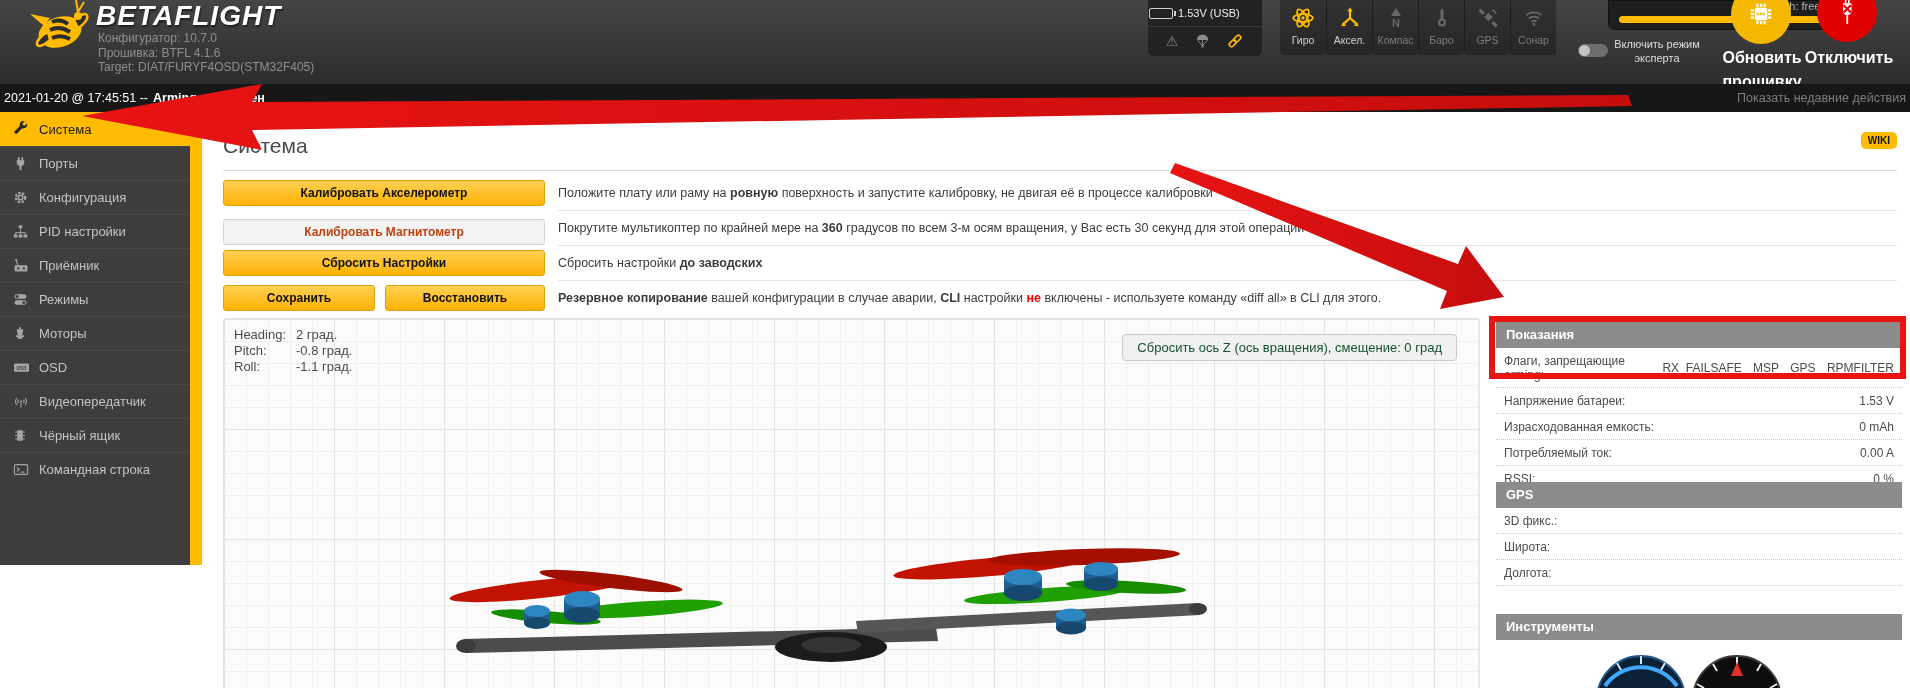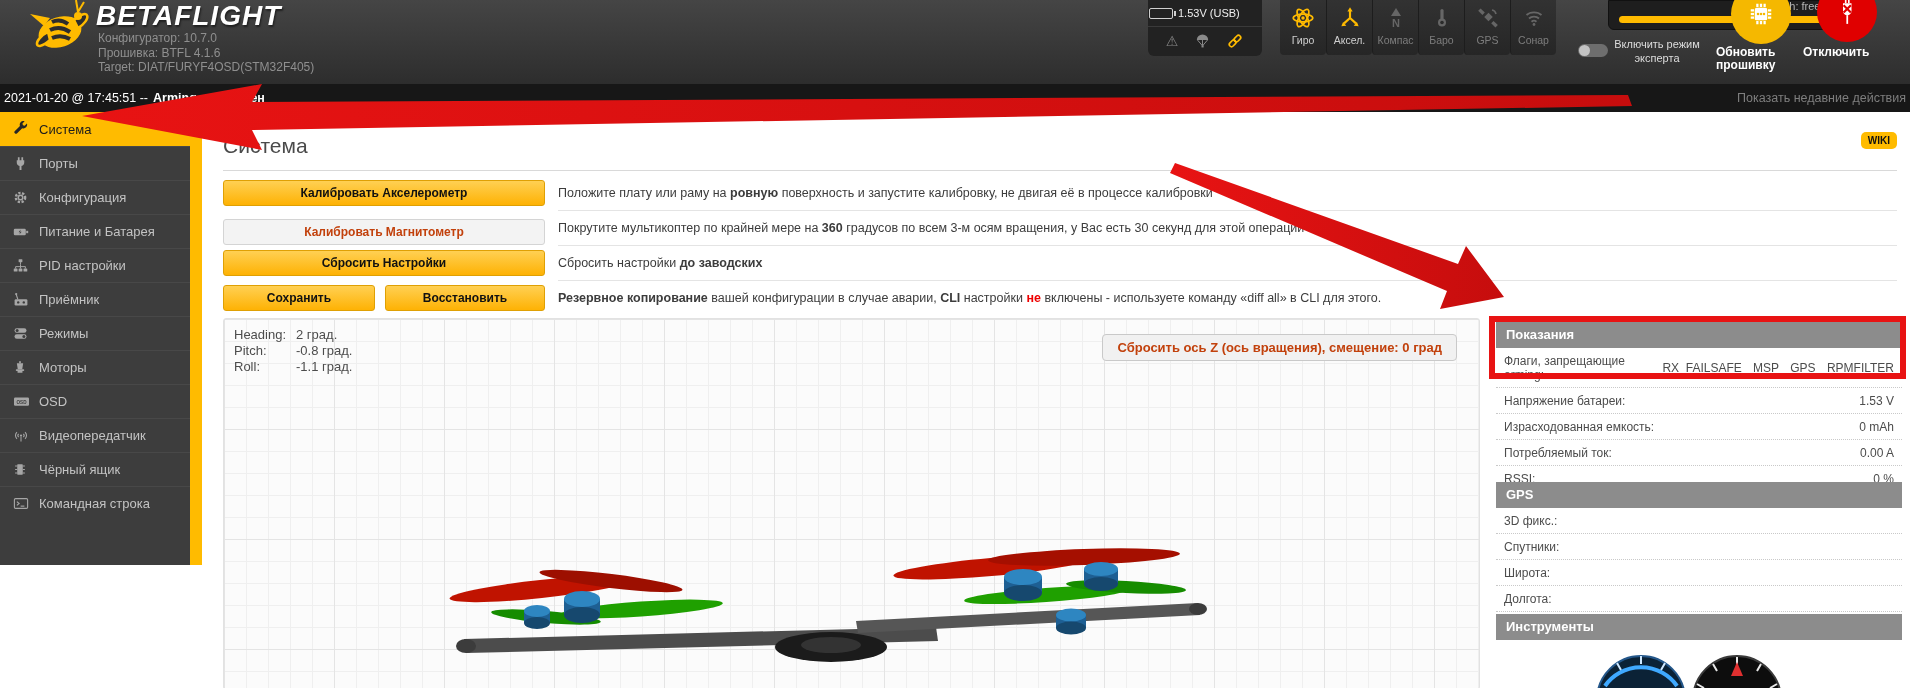--- a/index.html
+++ b/index.html
@@ -36,22 +36,22 @@
   .dataflash-bar { height:7px; background:#ffbb00; border-radius:4px; margin-top:4px; }
   .toggle-wrap { position:absolute; left:1578px; top:44px; width:30px; height:13px;
     background:#6e6e6e; border-radius:7px; }
   .toggle-knob { position:absolute; left:1px; top:1px; width:11px; height:11px; background:#c4c4c4; border-radius:50%; }
   .toggle-label { position:absolute; left:1607px; top:38px; width:100px; font-size:11px;
     color:#ddd; text-align:center; line-height:13.5px; }
   .circ-btn { position:absolute; width:60px; height:60px; border-radius:50%;
     display:flex; align-items:center; justify-content:center; }
   .circ-btn.yellow { left:1731px; top:-16px; background:#f5b800; }
   .circ-btn.red { left:1817px; top:-18px; background:#e00000; }
-  .circ-lbl { position:absolute; width:92px; text-align:left; font-size:12px;
-    font-weight:bold; color:#fff; line-height:13px; }
+  .circ-lbl { position:absolute; width:92px; text-align:center; font-size:16px;
+    font-weight:bold; color:#fff; line-height:24px; }
   .circ-lbl.upd { left:1716px; top:46px; }
   .circ-lbl.dis { left:1803px; top:46px; }
   
   .logbar { position:absolute; left:0; top:84px; width:1910px; height:28px; background:#171717;
     color:#fff; font-size:12.5px; display:flex; align-items:center; padding:0 4px; }
   .log-bold { font-weight:bold; margin-left:5px; }
   .log-recent { margin-left:auto; color:#7e7e7e; cursor:pointer; }
   
   .sidebar { position:absolute; left:0; top:112px; width:190px; height:453px; background:#3d3d3d; }
   .accent-strip { position:absolute; left:190px; top:112px; width:12px; height:453px; background:#ffbb00; }
@@ -85,21 +85,21 @@
     background-image:
       linear-gradient(#e4e4e4 1px, transparent 1px),
       linear-gradient(90deg,#e4e4e4 1px, transparent 1px),
       linear-gradient(#efefef 1px, transparent 1px),
       linear-gradient(90deg,#efefef 1px, transparent 1px);
     background-size:110px 110px,110px 110px,22px 22px,22px 22px; }
   .attitude { position:absolute; left:10px; top:8px; font-size:13px; color:#4c4c4c; line-height:16px; }
   .att-row span.l { display:inline-block; width:62px; }
   .resetz-btn { position:absolute; right:22px; top:15px; height:27px; line-height:25px; padding:0 14px;
     background:#f1f1f1; border:1px solid #c9c9c9; border-radius:4px; font-size:13px;
-    font-weight:bold; color:#c2410c; cursor:pointer; }
+    font-weight:normal; color:#14532d; cursor:pointer; }
   .drone { position:absolute; left:212px; top:222px; }
   
   .panel { position:absolute; left:1496px; width:406px; background:#fff; }
   .panel-h { height:26px; line-height:26px; background:#8c8c8c; color:#fff;
     font-size:13px; font-weight:bold; padding-left:10px; }
   .p-row { display:flex; justify-content:space-between; align-items:center;
     padding:6px 8px 5px 8px; font-size:12px; color:#4c4c4c; border-bottom:1px dotted #c9c9c9; }
   .p-row .val { text-align:right; white-space:nowrap; }
   .flags-val { word-spacing:8px; }
   .gauges { position:relative; height:48px; margin-top:8px; }
@@ -290,30 +290,20 @@
     <span class="s-ic">
       <svg width="15" height="15" viewBox="0 0 20 20" fill="none" stroke="#a6a6a6">
           <circle cx="10" cy="10" r="6.2" stroke-width="3.2" stroke-dasharray="3 2.1"></circle>
           <circle cx="10" cy="10" r="3" stroke-width="2"></circle>
         </svg>
     </span>
     <span>Конфигурация</span>
   </div>
   <div class="side-item">
     <span class="s-ic">
-      <svg width="16" height="16" viewBox="0 0 20 20" fill="#a6a6a6">
-          <rect x="1" y="6" width="15" height="8" rx="1.5"></rect>
-          <rect x="16.5" y="8.5" width="2.5" height="3"></rect>
-          <path d="M9.6 7 7 10.3h2l-1 2.7 2.8-3.4h-2z" fill="#3d3d3d"></path>
-        </svg>
-    </span>
-    <span>Питание и Батарея</span>
-  </div>
-  <div class="side-item">
-    <span class="s-ic">
       <svg width="15" height="15" viewBox="0 0 20 20">
           <g fill="#a6a6a6">
             <rect x="7.5" y="1.5" width="5" height="4" rx=".8"></rect>
             <rect x="1" y="14" width="5" height="4" rx=".8"></rect>
             <rect x="7.5" y="14" width="5" height="4" rx=".8"></rect>
             <rect x="14" y="14" width="5" height="4" rx=".8"></rect>
           </g>
           <path d="M10 5.5v3M3.5 14v-2.5h13V14M10 8.5V14" stroke="#a6a6a6" stroke-width="1.3" fill="none"></path>
         </svg>
     </span>
@@ -517,24 +507,20 @@
   <div class="p-row">
     <span>RSSI:</span>
     <span class="val">0 %</span>
   </div>
 </div>
 
 <div class="panel" style="top:482px;">
   <div class="panel-h">GPS</div>
   <div class="p-row">
     <span>3D фикс.:</span>
-      <span class="val"></span>
-  </div>
-  <div class="p-row">
-    <span>Спутники:</span>
       <span class="val"></span>
   </div>
   <div class="p-row">
     <span>Широта:</span>
       <span class="val"></span>
   </div>
   <div class="p-row">
     <span>Долгота:</span>
       <span class="val"></span>
   </div>

